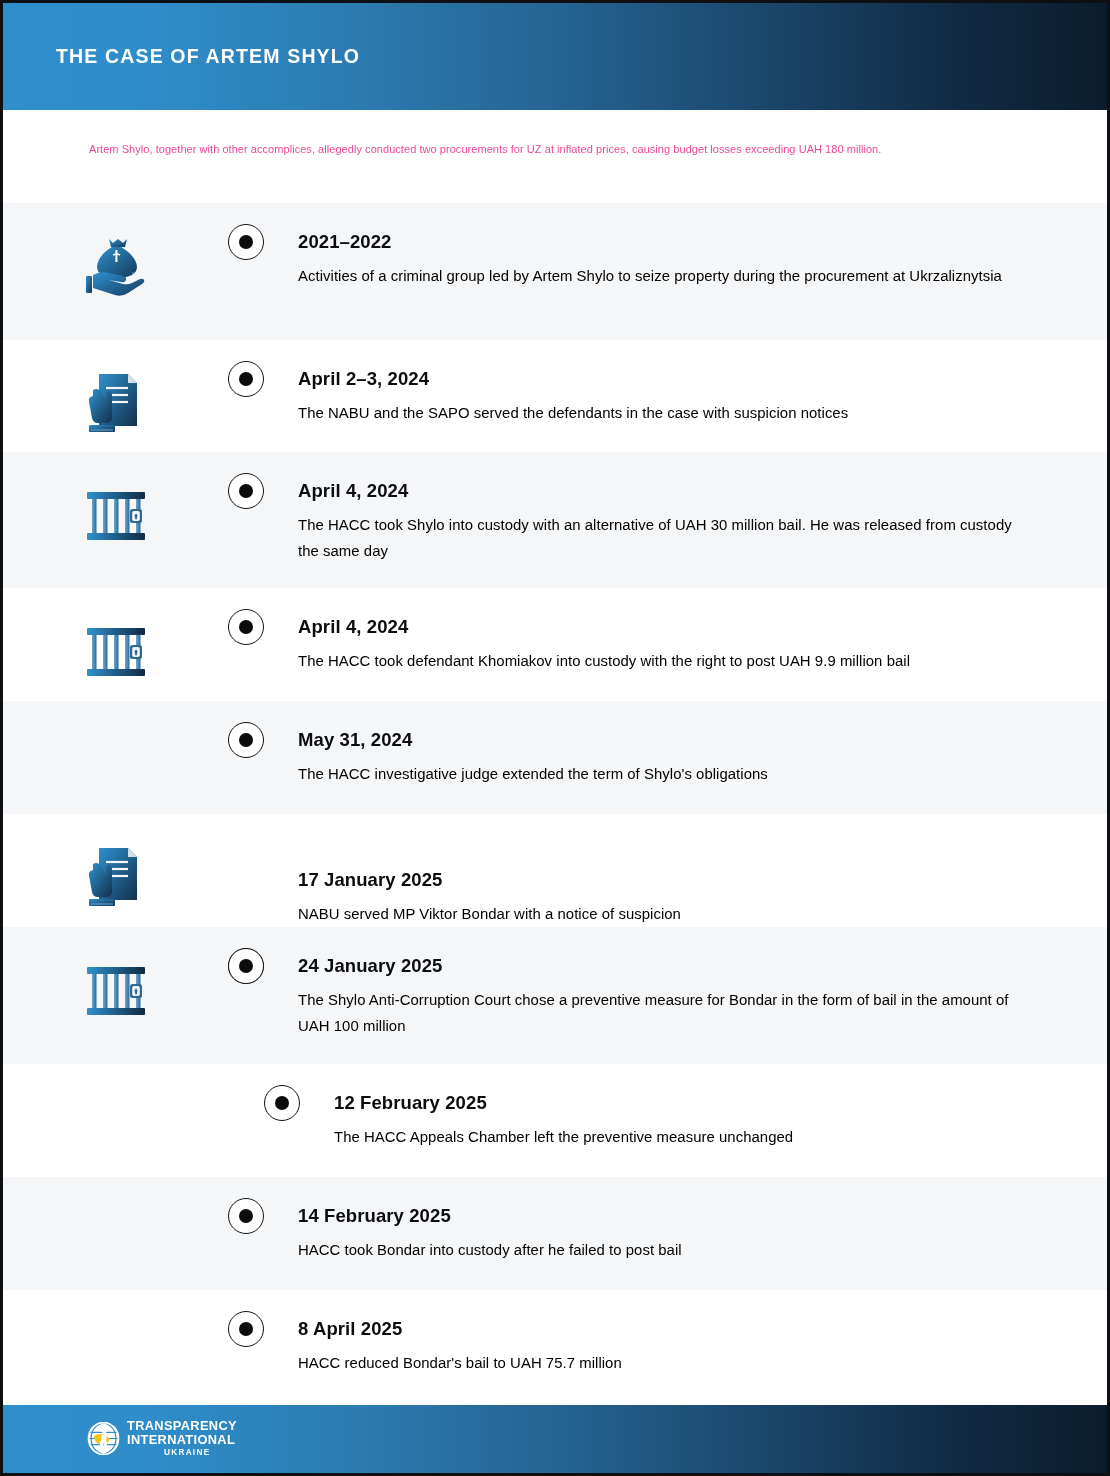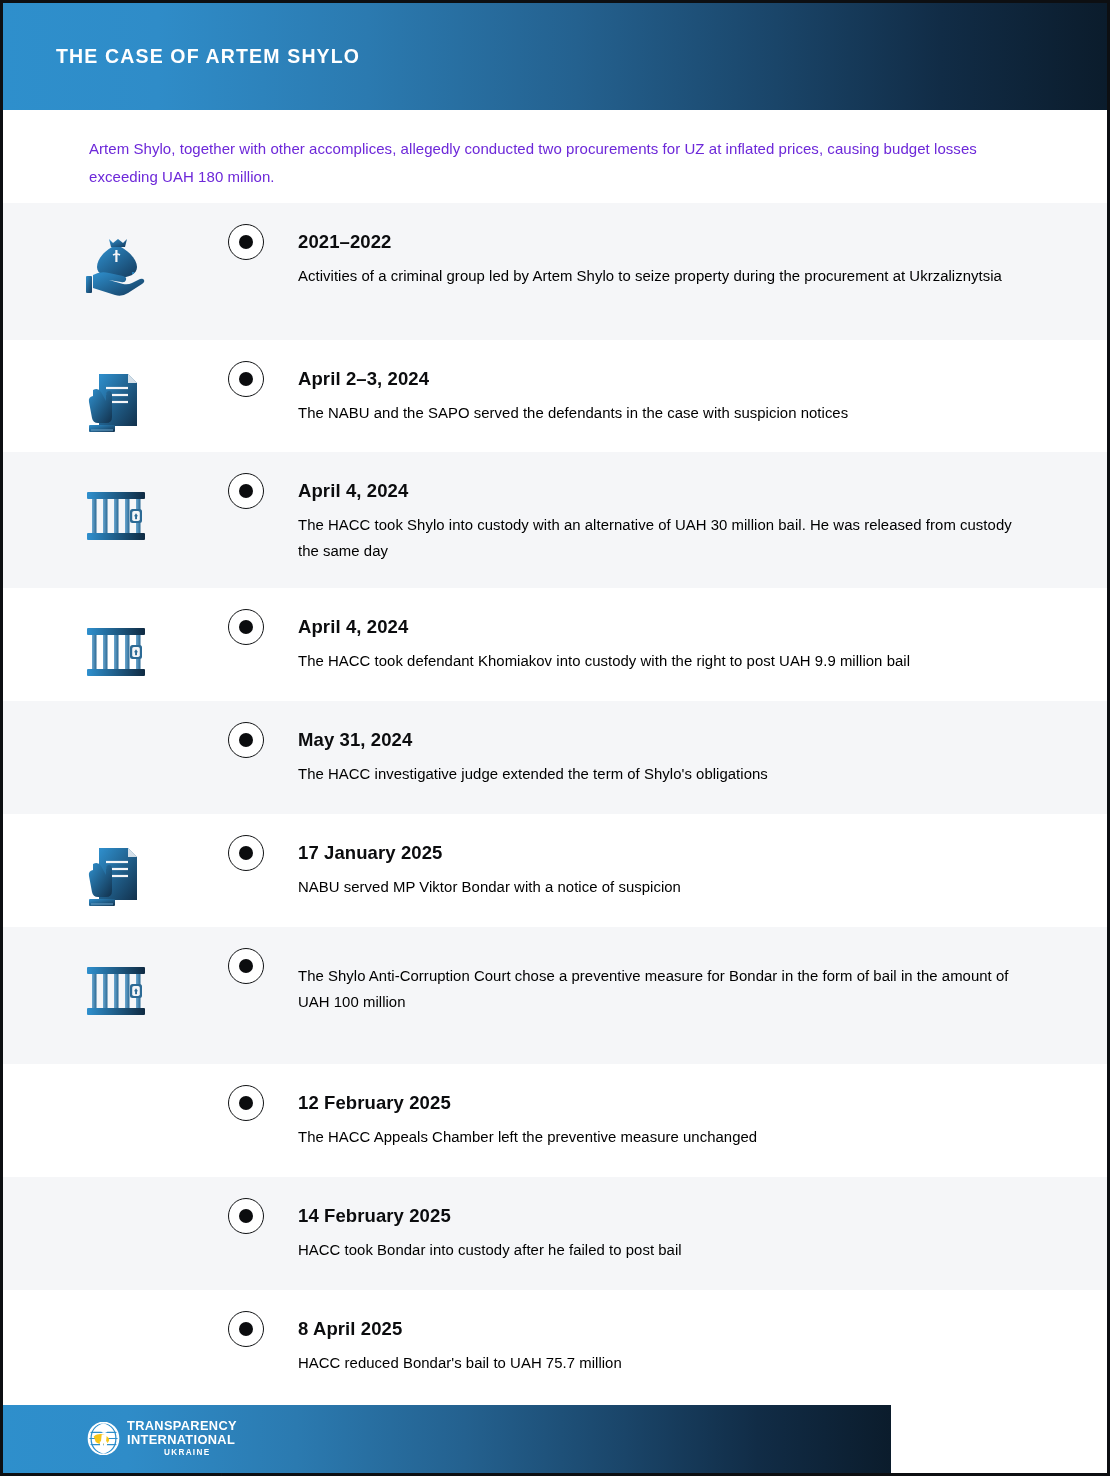--- a/index.html
+++ b/index.html
@@ -31,21 +31,21 @@
     margin-left:53px;
     color:#ffffff;
     font-size:19.5px;
     font-weight:bold;
     letter-spacing:1.15px;
   }
 
   
   .intro {
     position:absolute; left:86px; top:132px; width:900px;
-    font-size:15px; line-height:28px; color:#6d28d9;
+    font-size:11px; line-height:28px; color:#ec4899;
     letter-spacing:0.05px;
   }
 
   
   .timeline {
     position:absolute; left:0; top:200px; width:1104px;
   }
   .row {
     position:relative; width:100%;
     display:flex; align-items:flex-start;
@@ -96,21 +96,21 @@
     z-index:3;
   }
   .dot i {
     display:block; width:14px; height:14px;
     border-radius:50%; background:#0b0c0e;
   }
   .marker-anchor { position:absolute; left:52px; top:0; }
 
   
   .footer {
-    position:absolute; left:0; bottom:0; width:888px; height:68px;
+    position:absolute; left:0; bottom:0; width:1104px; height:68px;
     background:linear-gradient(90deg,#2e8fcc 0%,#2f8cc8 14%,#2b7ab0 33%,#24618f 52%,#1a4569 70%,#112c46 85%,#0b1c2c 100%);
     display:flex; align-items:center;
   }
   .logo { margin-left:84px; display:flex; align-items:center; gap:7px; }
   .logo-mark { width:33px; height:33px; flex:0 0 33px; }
   .logo-text { display:flex; flex-direction:column; line-height:1; }
   .logo-l1, .logo-l2 {
     color:#ffffff; font-weight:bold; font-size:12.8px;
     letter-spacing:0.35px;
   }
@@ -293,21 +293,21 @@
               <div class="dot">
                 <i></i>
               </div>
             </div>
           </div>
           <div class="cell-text">
             <div class="ev-date">May 31, 2024</div>
             <div class="ev-desc">The HACC investigative judge extended the term of Shylo's obligations</div>
           </div>
         </div>
-        <div class="row plain" style="height: 113px;">
+        <div class="row plain" style="height: 113px; align-items: flex-end;">
           <div class="cell-icon">
             <div class="icon-wrap">
               <svg viewBox="0 0 72 72" width="72" height="72">
       <defs>
                   <linearGradient id="g2" x1="0" y1="0" x2="1" y2="1">
         <stop offset="0" stop-color="#2f90ce"></stop>
                     <stop offset="1" stop-color="#12314c"></stop>
       </linearGradient>
                 </defs>
       <path d="M18 6 h29 l9 9 v43 h-38 Z" fill="url(#g2)"></path>
@@ -366,24 +366,25 @@
             </div>
           </div>
           <div class="cell-marker">
             <div class="marker-anchor">
               <div class="dot">
                 <i></i>
               </div>
             </div>
           </div>
           <div class="cell-text">
+            <div class="ev-date">24 January 2025</div>
             <div class="ev-desc">The Shylo Anti-Corruption Court chose a preventive measure for Bondar in the form of bail in the amount of UAH 100 million</div>
           </div>
         </div>
-        <div class="row plain" style="height: 113px;">
+        <div class="row plain" style="height: 113px; padding-left: 36px;">
           <div class="cell-icon"></div>
           <div class="cell-marker">
             <div class="marker-anchor">
               <div class="dot">
                 <i></i>
               </div>
             </div>
           </div>
           <div class="cell-text">
             <div class="ev-date">12 February 2025</div>

